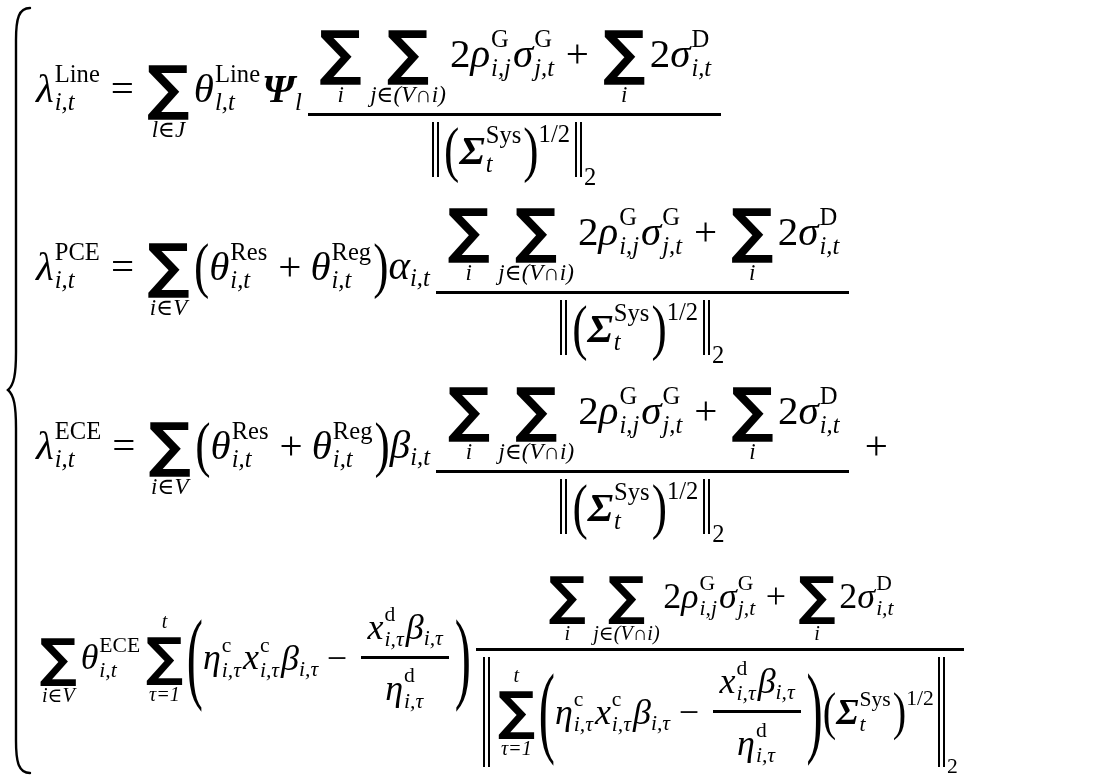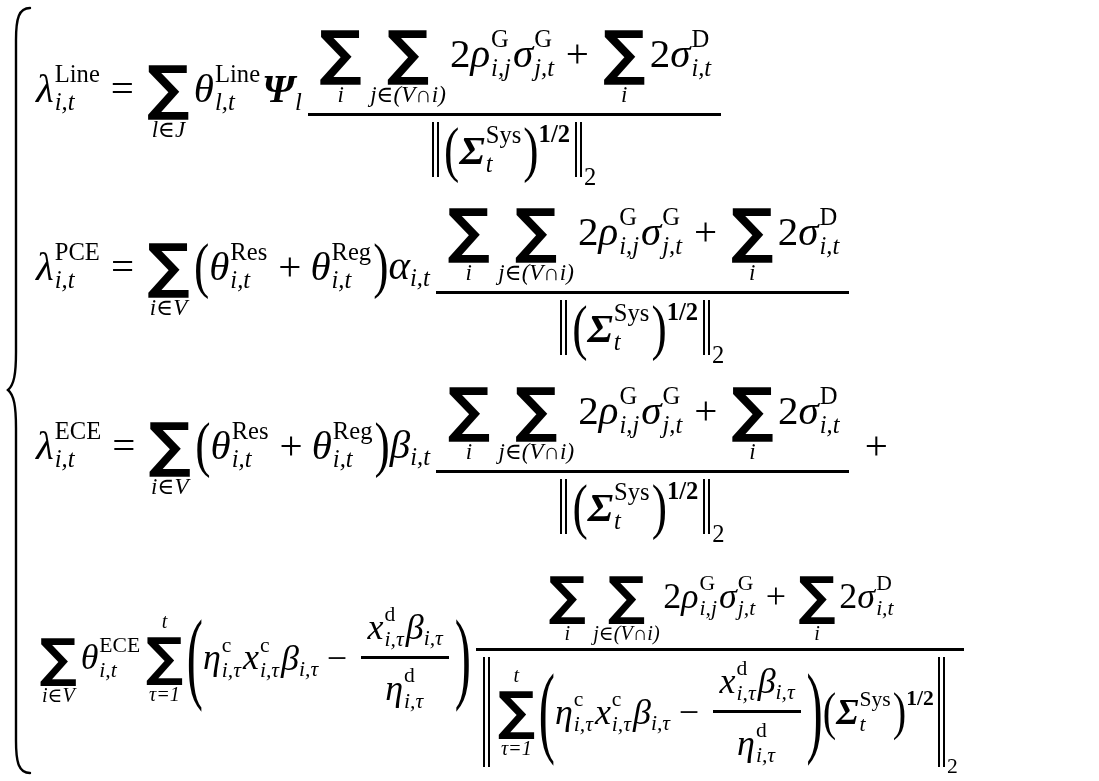--- a/index.html
+++ b/index.html
@@ -47,21 +47,21 @@
                      padding: 0 0.18em 0.14em; white-space: nowrap; }
   .fr-den { padding: 0.16em 0.18em 0; }
 
   
   .norm { display: inline-flex; align-items: center; }
   .nbar { align-self: stretch; width: 7px; border-left: 2px solid #000; border-right: 2px solid #000; }
   .ncontent { display: flex; align-items: center; padding: 0 0.12em; }
   .nsub { font-size: 0.60em; align-self: flex-end; transform: translateY(0.55em); margin-left: 2px; }
 
   .grp { display: inline-flex; align-items: center; }
-  .pw { font-size: 0.60em; align-self: flex-start; margin-top: -0.10em; font-weight: bold; }
+  .pw { font-size: 0.60em; align-self: flex-start; margin-top: -0.10em; }
 
   
   .paren-m  { display: inline-block; font-size: 1.12em; transform: scaleY(1.32); line-height: 1; }
   .paren-xl { display: inline-block; font-size: 1.35em; transform: scaleY(2.10); line-height: 1; }
 
   .binop { margin: 0 0.24em; }
 </style>
 </head>
 <body>
 

